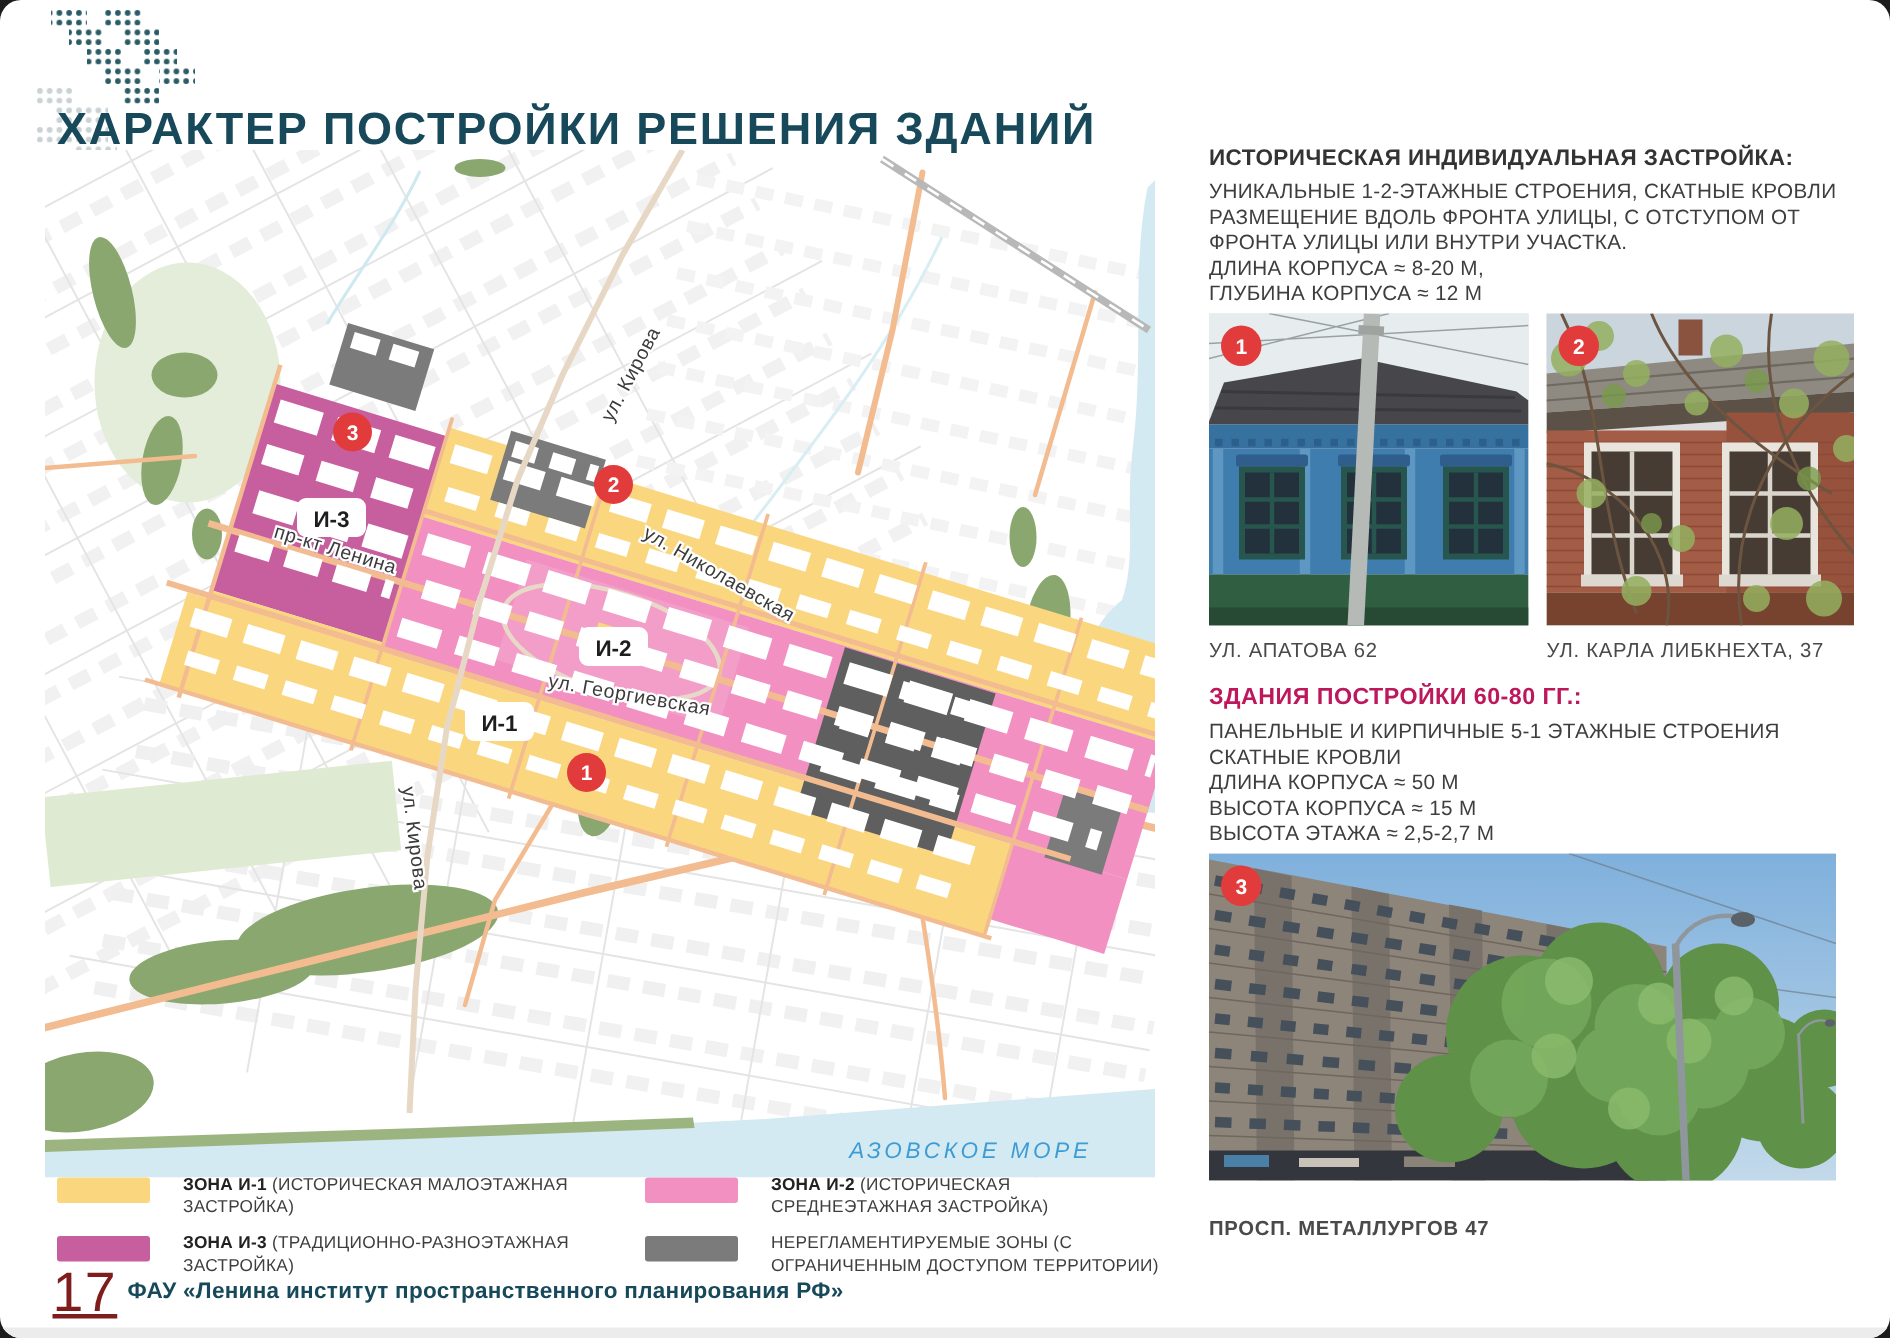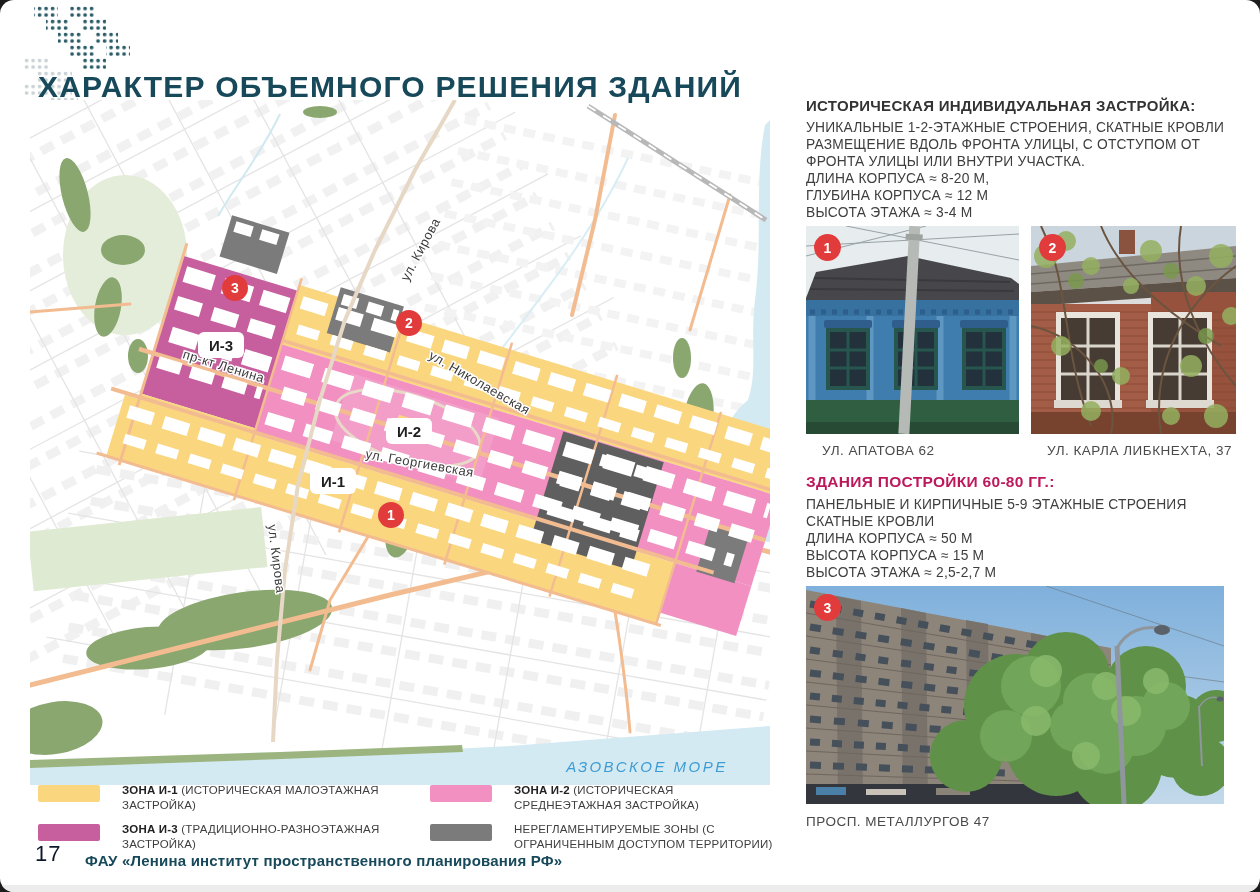--- a/index.html
+++ b/index.html
@@ -16,33 +16,33 @@
   .rc{position:absolute;left:806px;top:0;width:432px;color:#3E3E3E;}
   .rc-h{margin:97px 0 5px;font-size:15px;font-weight:bold;letter-spacing:.3px;color:#333;}
   .rc-h2{margin:15px 0 5px;font-size:15.5px;font-weight:bold;letter-spacing:.3px;color:#be185d;}
   .tline{font-size:13.8px;line-height:17px;letter-spacing:.2px;}
   .ph-row{display:flex;gap:12px;margin-top:5px;}
   .fig{position:relative;background:#ddd;}
   .fig svg{display:block;}
   .badge{position:absolute;left:8px;top:8px;width:27px;height:27px;border-radius:50%;
         background:#E23B3B;color:#fff;font-size:14px;font-weight:bold;
         display:flex;align-items:center;justify-content:center;z-index:2;}
-  .cap-row{display:flex;margin-top:9px;margin-left:16px;}
+  .cap-row{display:flex;margin-top:9px;}
   .cap{font-size:13.5px;letter-spacing:.5px;color:#4A4A4A;}
   .cap1{width:225px;}
-  .cap3{margin-top:10px;}
+  .cap3{margin-top:24px;font-weight:bold;}
   
   .legend{position:absolute;left:38px;top:783px;width:740px;display:grid;
         grid-template-columns:392px 1fr;row-gap:9px;}
   .lg-item{display:flex;align-items:flex-start;}
   .lg-sw{width:62px;height:17px;border-radius:2px;margin-right:22px;flex-shrink:0;margin-top:2px;}
   .lg-t{font-size:11.5px;line-height:1.3;letter-spacing:.2px;color:#3E3E3E;max-width:300px;}
   .lg-b{font-weight:bold;color:#222;}
   
-  .pageno{position:absolute;left:35px;top:841px;font-size:22px;color:#0f172a;letter-spacing:1px;}
+  .pageno{position:absolute;left:35px;top:841px;font-size:37px;color:#7f1d1d;letter-spacing:1px;text-decoration:underline;}
   .footer-t{position:absolute;left:85px;top:852px;font-size:15px;font-weight:bold;color:#17495A;letter-spacing:.2px;}
   .bottom-edge{position:absolute;left:0;bottom:0;width:100%;height:7px;background:#ECECEC;}
 </style>
 </head>
 <body>
 
 <div class="page">
 
   <svg class="logo" width="116" height="96" viewBox="0 0 116 96">
     <defs>
@@ -61,21 +61,21 @@
     <rect x="70" y="26" width="24" height="11" fill="url(#dotsT)"></rect>
     <rect x="46" y="39" width="24" height="11" fill="url(#dotsT)"></rect>
     <rect x="82" y="39" width="24" height="11" fill="url(#dotsT)"></rect>
     <rect x="58" y="52" width="24" height="11" fill="url(#dotsT)"></rect>
     <rect x="0" y="52" width="24" height="11" fill="url(#dotsL)"></rect>
     <rect x="12" y="65" width="36" height="11" fill="url(#dotsL)"></rect>
     <rect x="0" y="78" width="48" height="11" fill="url(#dotsL)"></rect>
     <rect x="24" y="91" width="30" height="5" fill="url(#dotsL)"></rect>
   </svg>
 
-  <h1 class="page-title">ХАРАКТЕР ОБЪЕМНОГО РЕШЕНИЯ ЗДАНИЙ</h1>
+  <h1 class="page-title">ХАРАКТЕР ПОСТРОЙКИ РЕШЕНИЯ ЗДАНИЙ</h1>
 
   <svg class="map" width="740" height="685" viewBox="0 0 740 685">
     <rect width="740" height="685" fill="#ffffff"></rect>
 
     <g opacity="0.75">
       <g transform="rotate(-28 200 200)" stroke="#EDEDED" stroke-width="9">
         <path d="M-150,-20 H520 M-150,14 H520 M-150,48 H520 M-150,82 H520 M-150,116 H520 M-150,150 H520 M-150,184 H520 M-150,218 H520 M-150,252 H520 M-150,286 H520 M-150,320 H520 M-150,354 H520 M-150,388 H520 M-150,422 H520" stroke-dasharray="14 9"></path>
       </g>
       <g transform="rotate(-28 200 200)" stroke="#DBDBDB" stroke-width="1.3">
         <path d="M-150,-37 H540 M-150,28 H540 M-150,98 H540 M-150,168 H540 M-150,238 H540 M-150,308 H540 M-150,378 H540"></path>
@@ -224,21 +224,20 @@
   </svg>
 
   <div class="rc">
 
     <div class="rc-h">ИСТОРИЧЕСКАЯ ИНДИВИДУАЛЬНАЯ ЗАСТРОЙКА:</div>
     <div class="tline">УНИКАЛЬНЫЕ 1-2-ЭТАЖНЫЕ СТРОЕНИЯ, СКАТНЫЕ КРОВЛИ</div>
     <div class="tline">РАЗМЕЩЕНИЕ ВДОЛЬ ФРОНТА УЛИЦЫ, С ОТСТУПОМ ОТ</div>
     <div class="tline">ФРОНТА УЛИЦЫ ИЛИ ВНУТРИ УЧАСТКА.</div>
     <div class="tline">ДЛИНА КОРПУСА ≈ 8-20 М,</div>
     <div class="tline">ГЛУБИНА КОРПУСА ≈ 12 М</div>
-    <div class="tline">ВЫСОТА ЭТАЖА ≈ 3-4 М</div>
 
     <div class="ph-row">
       <div class="fig">
         <div class="badge">1</div>
         <svg width="213" height="208" viewBox="0 0 213 208">
           <rect width="213" height="70" fill="#E7ECEE"></rect>
           <path d="M0,20 L213,8 M40,0 L213,34 M120,0 L0,30" stroke="#98A2A6" stroke-width="1" fill="none"></path>
           <polygon points="0,72 10,46 102,30 205,52 213,58 213,74 0,74" fill="#47474B"></polygon>
           <path d="M8,52 L204,56 M4,63 L208,65" stroke="#3A3A3E" stroke-width="2"></path>
           <rect y="74" width="213" height="16" fill="#37719F"></rect>
@@ -327,21 +326,21 @@
         </svg>
       </div>
     </div>
 
     <div class="cap-row">
       <div class="cap cap1">УЛ. АПАТОВА 62</div>
       <div class="cap">УЛ. КАРЛА ЛИБКНЕХТА, 37</div>
     </div>
 
     <div class="rc-h2">ЗДАНИЯ ПОСТРОЙКИ 60-80 ГГ.:</div>
-    <div class="tline">ПАНЕЛЬНЫЕ И КИРПИЧНЫЕ 5-9 ЭТАЖНЫЕ СТРОЕНИЯ</div>
+    <div class="tline">ПАНЕЛЬНЫЕ И КИРПИЧНЫЕ 5-1 ЭТАЖНЫЕ СТРОЕНИЯ</div>
     <div class="tline">СКАТНЫЕ КРОВЛИ</div>
     <div class="tline">ДЛИНА КОРПУСА ≈ 50 М</div>
     <div class="tline">ВЫСОТА КОРПУСА ≈ 15 М</div>
     <div class="tline">ВЫСОТА ЭТАЖА ≈ 2,5-2,7 М</div>
 
     <div class="ph-row">
       <div class="fig">
         <div class="badge">3</div>
         <svg width="418" height="218" viewBox="0 0 418 218">
           <defs>

